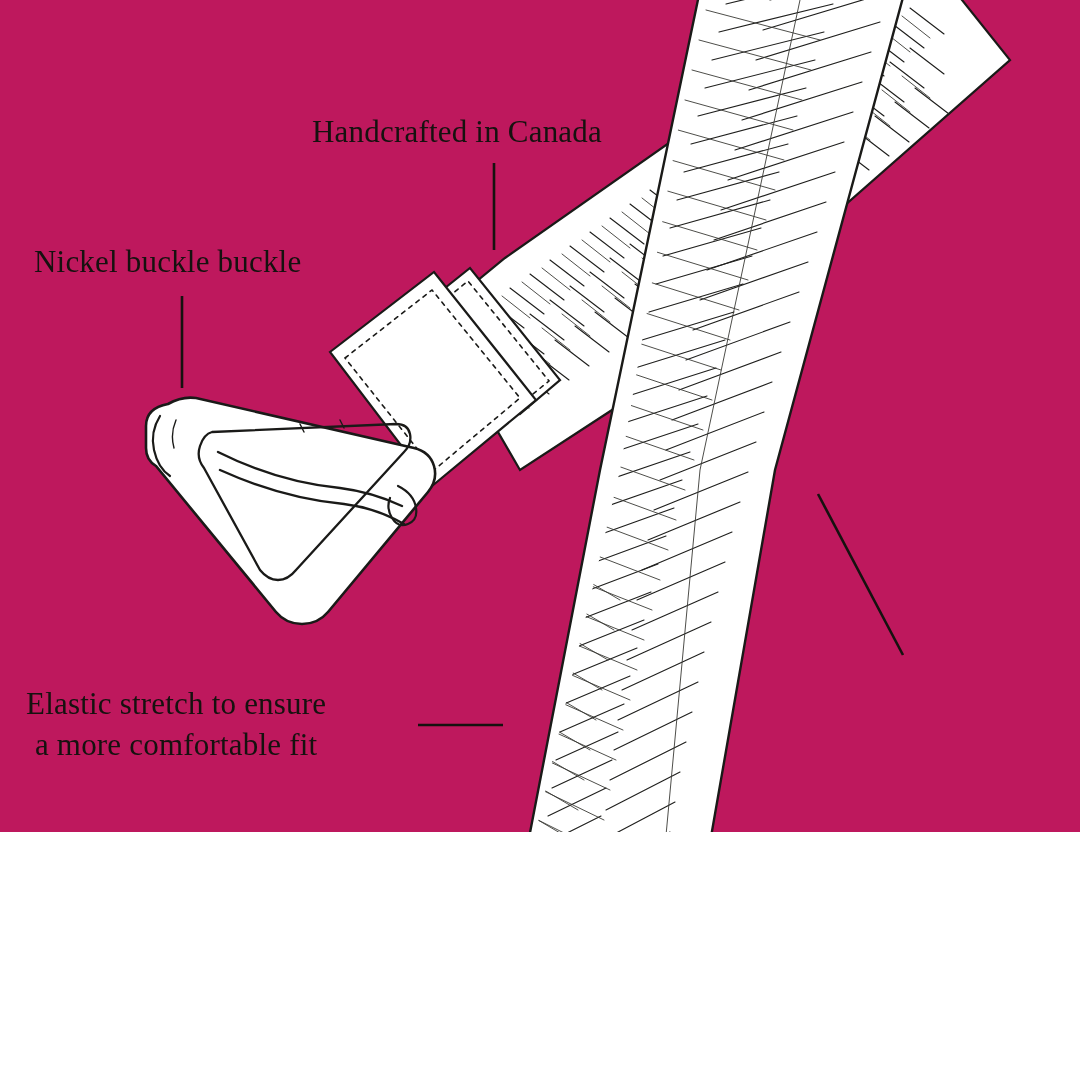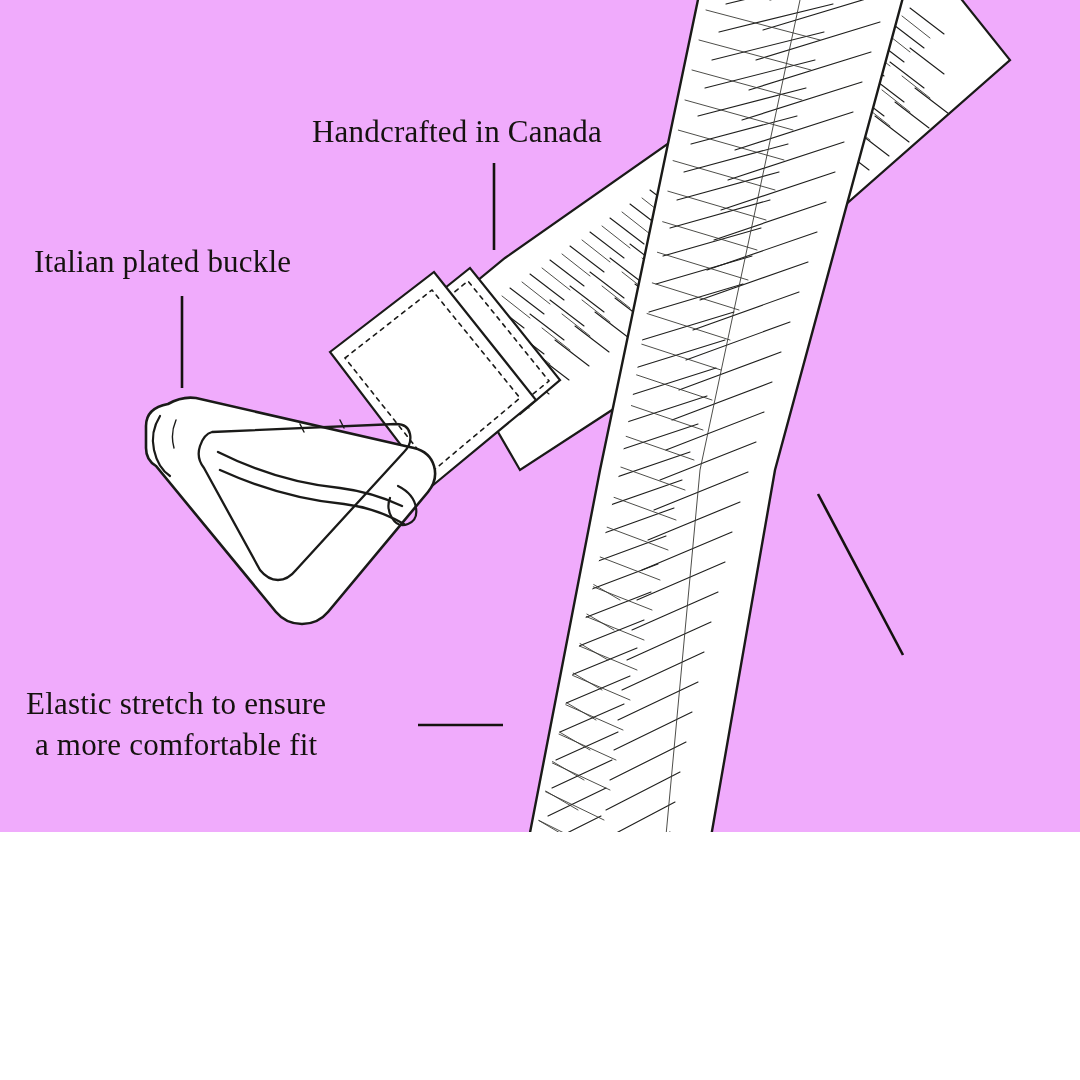--- a/index.html
+++ b/index.html
@@ -4,21 +4,21 @@
 <style>
   html, body {
     margin: 0;
     padding: 0;
     background: #ffffff;
   }
   #stage {
     position: relative;
     width: 1080px;
     height: 832px;
-    background: #f0abfc;
+    background: #be185d;
     overflow: hidden;
     font-family: "Liberation Serif", serif;
     color: #12100f;
   }
   .callout {
     position: absolute;
     font-family: "Liberation Serif", serif;
     font-size: 31px;
     line-height: 1.32;
     color: #15120f;
@@ -184,20 +184,20 @@
 
     <line class="leader" x1="494" y1="163" x2="494" y2="250"></line>
     <line class="leader" x1="182" y1="296" x2="182" y2="388"></line>
     <line class="leader" x1="418" y1="725" x2="503" y2="725"></line>
     <line class="leader" x1="818" y1="494" x2="903" y2="655"></line>
     <line class="leader" x1="392" y1="966" x2="575" y2="966"></line>
   </svg>
 
   <div class="callout center-align" id="label-handcrafted">Handcrafted in Canada</div>
 
-  <div class="callout left-align" id="label-buckle">Italian plated buckle</div>
+  <div class="callout left-align" id="label-buckle">Nickel buckle buckle</div>
 
   <div class="callout right-align" id="label-elastic">Elastic stretch to ensure
 a more comfortable fit</div>
 
 
 
 </div>
 
 </body></html>

